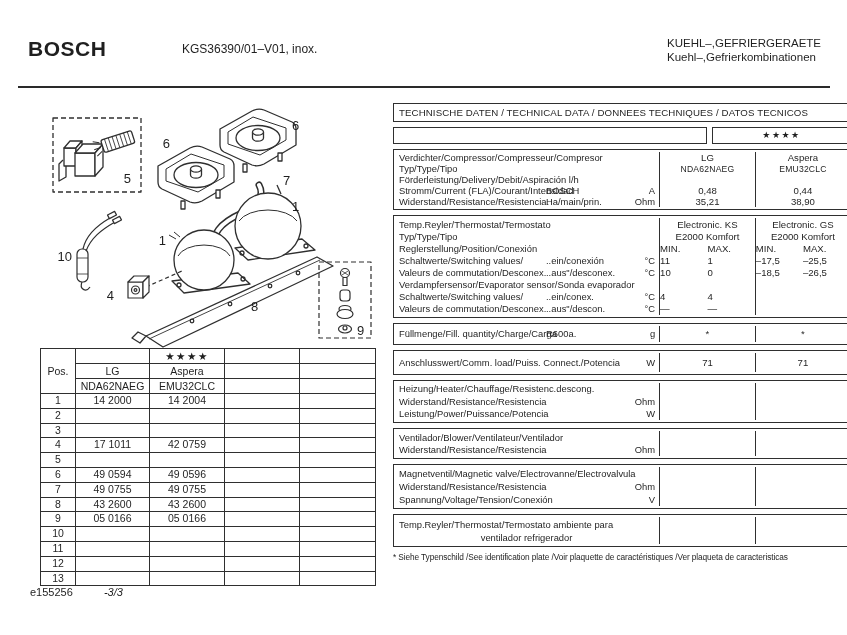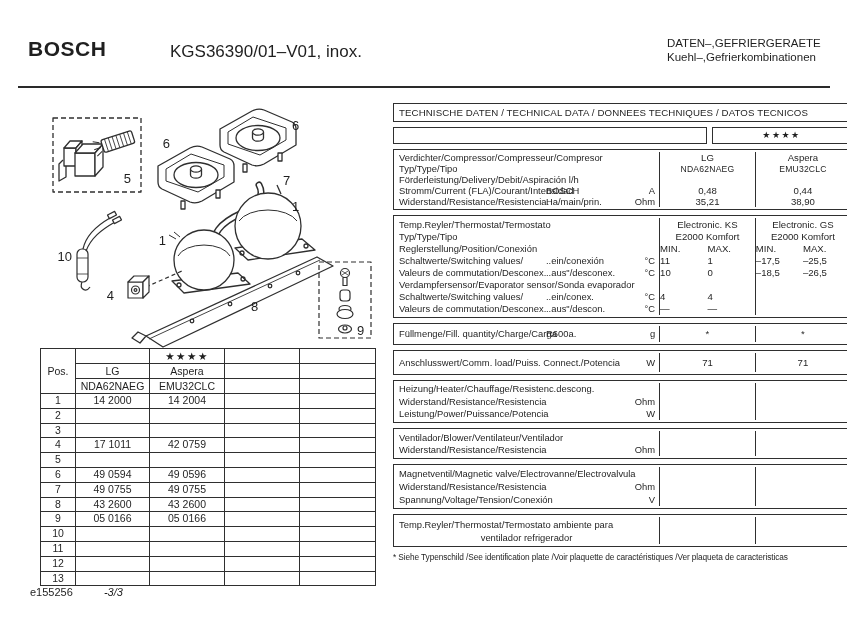--- a/index.html
+++ b/index.html
@@ -4,21 +4,21 @@
 <style>
   html,body { margin:0; padding:0; background:#e8e8e8; }
   .page {
     position:relative; width:847px; height:635px; background:#fff;
     font-family:"Liberation Sans", sans-serif; color:#1f1f1f; overflow:hidden;
     margin:0 auto;
     padding-left:28px;
   }
   
   .brand { position:absolute; left:28px; top:37px; font-size:21px; font-weight:bold; letter-spacing:.5px; }
-  .model { position:absolute; left:170px; top:42px; font-size:17px; }
+  .model { position:absolute; left:182px; top:42px; font-size:12px; }
   .category { position:absolute; left:667px; top:36px; font-size:11.5px; line-height:14px; }
   .hrule { position:absolute; left:18px; top:86px; width:812px; border-top:2px solid #2a2a2a; }
   
   .diagram { position:absolute; left:30px; top:90px; }
   .diagram text { font-family:"Liberation Sans", sans-serif; font-size:13px; fill:#1f1f1f; }
   
   .parts { position:absolute; left:40px; top:348px; border-collapse:collapse; table-layout:fixed; }
   .parts td, .parts th { border:1.3px solid #2f2f2f; font-size:10.5px; font-weight:normal;
     text-align:center; padding:0; height:13.8px; line-height:13.8px; overflow:hidden; white-space:nowrap; }
   .parts .hrow td { height:14px; line-height:14px; }
@@ -57,21 +57,21 @@
   .footer .pg { margin-left:28px;font-style:italic; }
 </style>
 </head>
 <body>
 
 <div class="page">
 
   <div class="brand">BOSCH</div>
   <div class="model">KGS36390/01–V01, inox.</div>
   <div class="category">
-    <div>DATEN–,GEFRIERGERAETE</div>
+    <div>KUEHL–,GEFRIERGERAETE</div>
     <div>Kuehl–,Gefrierkombinationen</div>
   </div>
   <div class="hrule"></div>
 
   <svg class="diagram" width="360" height="258" viewBox="0 0 360 258">
     <defs>
       <g id="fanshape" stroke="#2f2f2f" stroke-width="1.3" stroke-linejoin="round" fill="none">
         <path d="M-38,-8 L-6,-26 Q0,-29 6,-27 L34,-15 Q38,-13 38,-8 L38,8 L6,27 Q0,30 -6,28 L-34,15 Q-38,13 -38,8 Z" fill="#fff"></path>
         <path d="M-30,-5 L-5,-20 L28,-9 L28,3 L2,18 L-30,7 Z" stroke-width="1"></path>
         <ellipse cx="0" cy="1" rx="22" ry="12.5"></ellipse>

